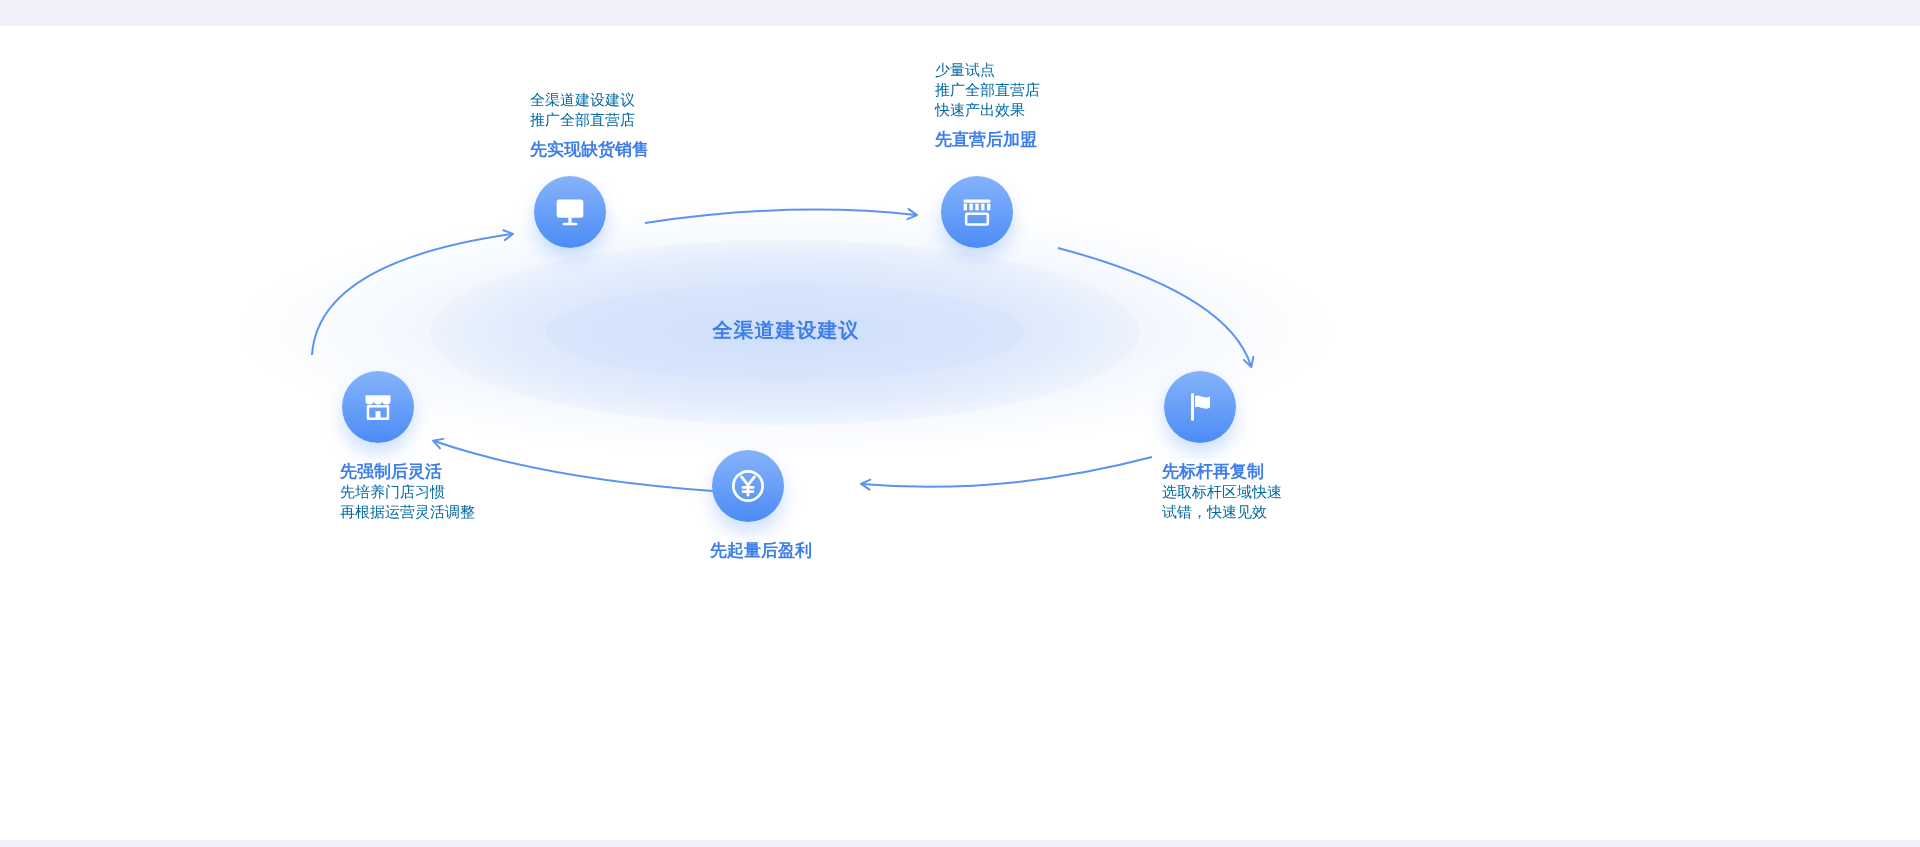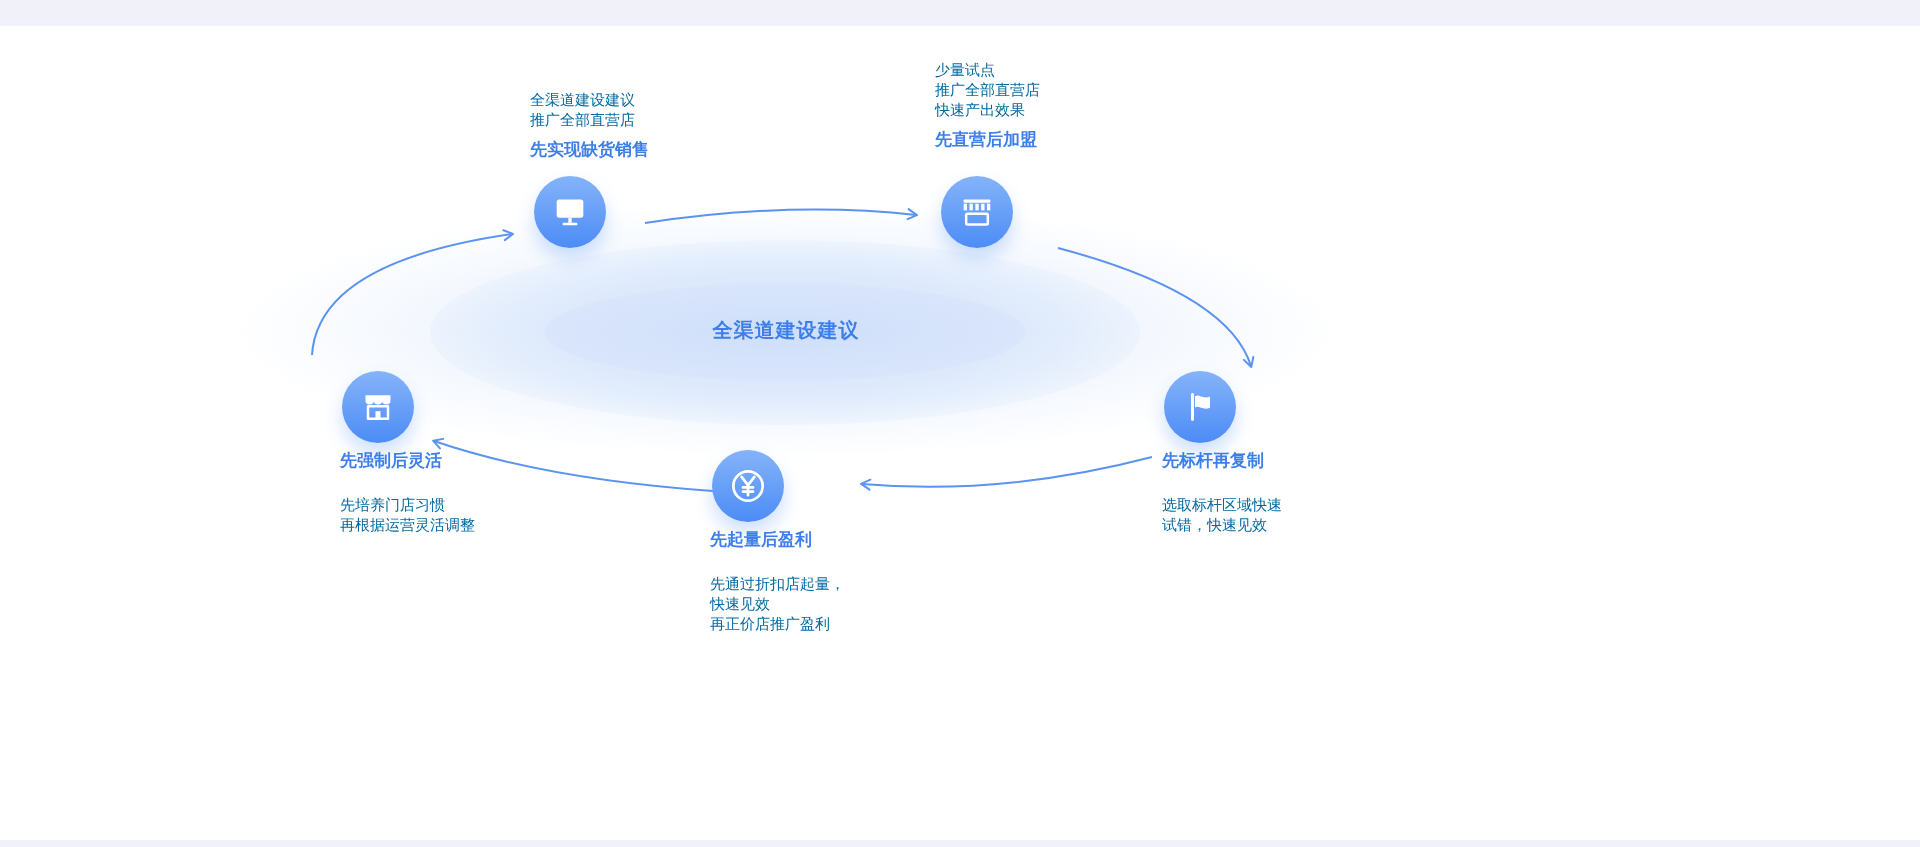--- a/index.html
+++ b/index.html
@@ -44,22 +44,22 @@
   .node { position: absolute; }
   .node-desc { font-size: 15px; color: #0369a1; line-height: 20px; }
   .node-heading { font-size: 17px; font-weight: bold; color: #3d7ee9; line-height: 21px; margin-top: 9px; }
   .node .icon-circle {
     width: 72px; height: 72px; border-radius: 50%;
     background: linear-gradient(180deg, #85b3fa 0%, #4c8cf6 100%);
     display: flex; align-items: center; justify-content: center;
     box-shadow: 0 10px 18px rgba(76,140,246,0.28);
   }
   
-  .node-bottomtext .node-heading { margin-top: 7px; }
-  .node-bottomtext .node-desc { margin-top: 24px; }
+  .node-bottomtext .node-heading { margin-top: 18px; }
+  .node-bottomtext .node-desc { margin-top: 0; }
 </style>
 </head>
 <body>
 
 <div>
 
   <div class="edge-strip edge-top"></div>
   <div class="edge-strip edge-bottom"></div>
 
   <div class="ellipse ellipse-outer"></div>
@@ -132,25 +132,20 @@
 
   <div class="node node-bottomtext" style="left:710px; top:450px;">
     <div class="icon-circle" style="margin-left:2px;">
       <svg width="44" height="44" viewBox="0 0 48 48">
         <circle cx="24" cy="24" r="16" fill="none" stroke="#fff" stroke-width="3"></circle>
         <path d="M17 14 L24 23 L31 14" fill="none" stroke="#fff" stroke-width="3" stroke-linecap="round" stroke-linejoin="round"></path>
         <path d="M24 23 V34 M18.5 25.5 H29.5 M18.5 30 H29.5" fill="none" stroke="#fff" stroke-width="3" stroke-linecap="round"></path>
       </svg>
     </div>
     <div class="node-heading">先起量后盈利</div>
-    <div class="node-desc">
-      <div>先通过折扣店起量，</div>
-      <div>快速见效</div>
-      <div>再正价店推广盈利</div>
-    </div>
   </div>
 
   <div class="node node-bottomtext" style="left:340px; top:371px;">
     <div class="icon-circle" style="margin-left:2px;">
       <svg width="40" height="40" viewBox="0 0 48 48">
         <path d="M9 10 H39 V16.5 A5 4.5 0 0 1 29 16.5 A5 4.5 0 0 1 19 16.5 A5 4.5 0 0 1 9 16.5 Z" fill="#fff"></path>
         <path d="M12 23 H36 V38 H12 Z" fill="none" stroke="#fff" stroke-width="3" stroke-linejoin="round"></path>
         <rect x="21" y="29" width="6" height="9" fill="#fff"></rect>
       </svg>
     </div>

